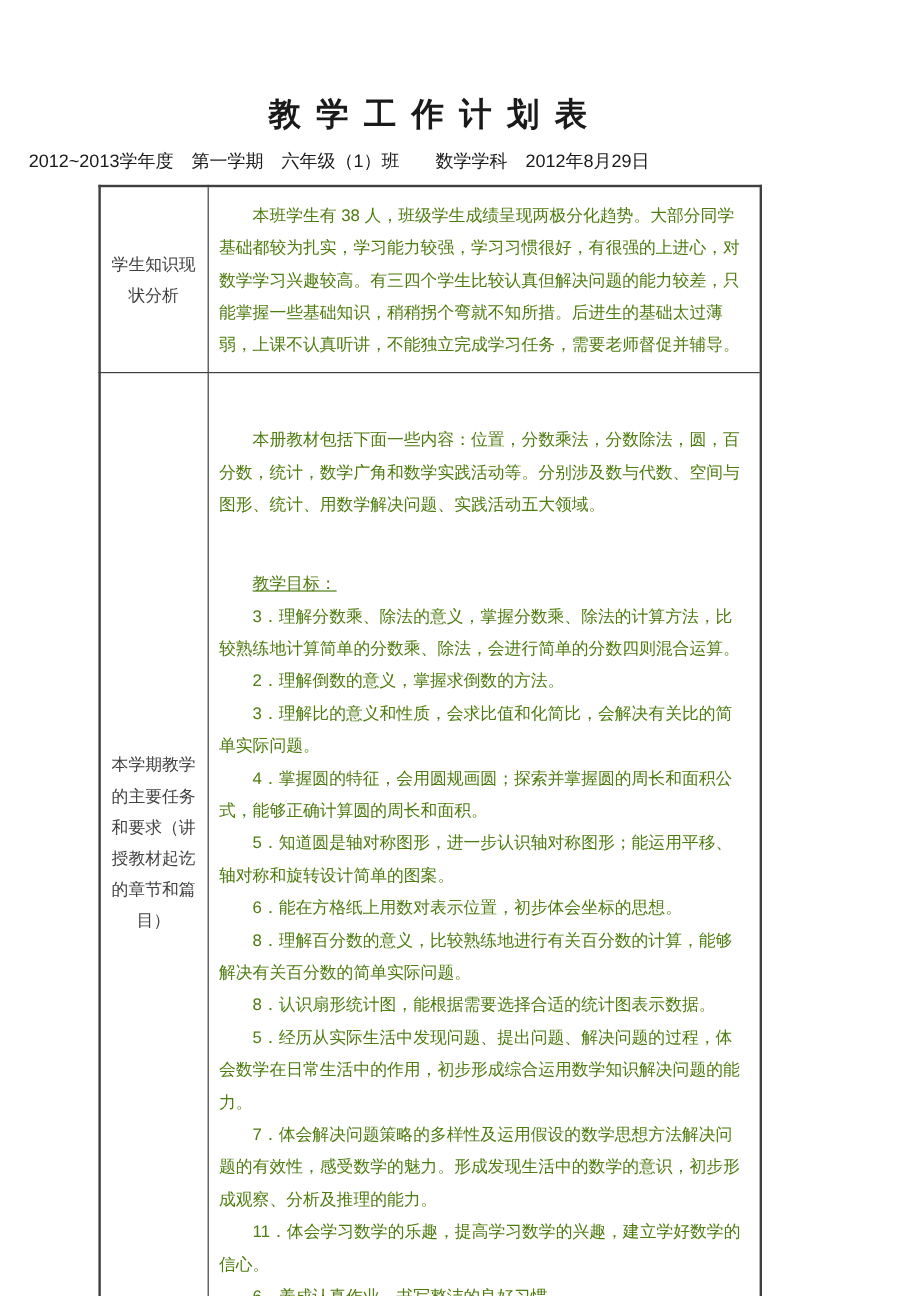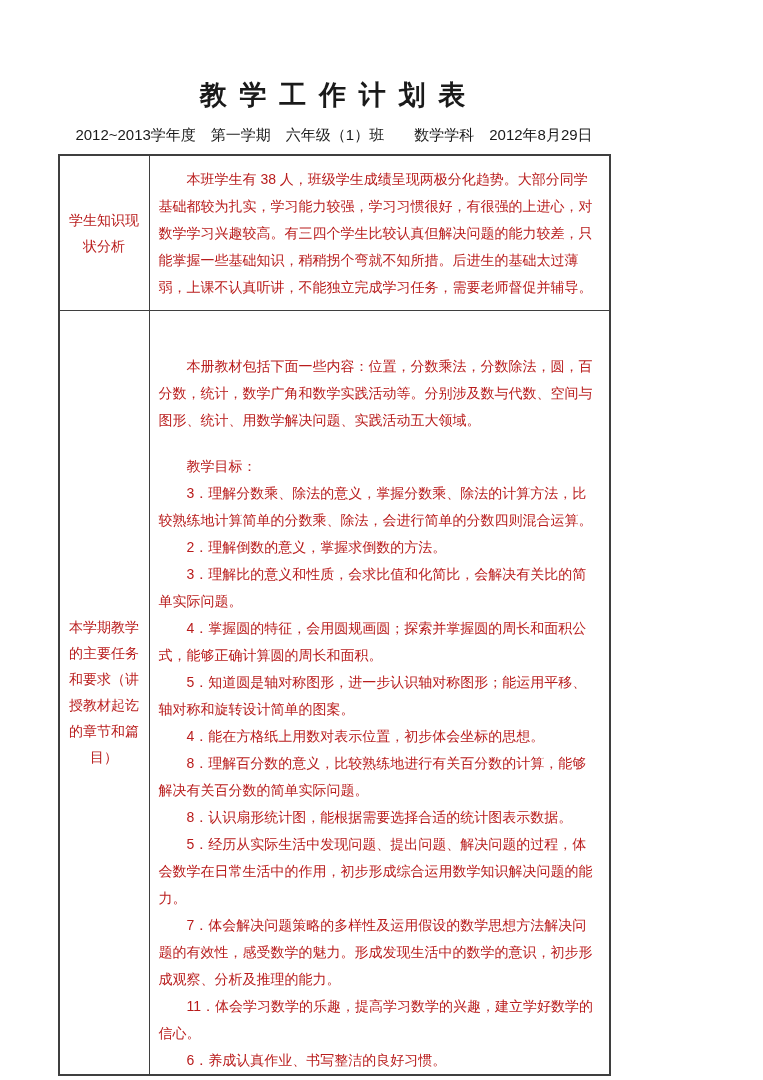--- a/index.html
+++ b/index.html
@@ -11,74 +11,76 @@
     width: 763px;
     height: 1080px;
     overflow: hidden;
     font-family: "Liberation Sans", "DejaVu Sans", sans-serif;
     color: #2b2b2b;
   }
   .page {
     width: 668px;
     height: 1080px;
     position: relative;
+    padding-left: 24px;
   }
   .doc-title {
     margin: 0;
     padding-top: 80px;
     text-align: center;
     font-size: 27px;
     line-height: 30px;
     font-weight: bold;
     letter-spacing: 3px;
     color: #1a1a1a;
     font-family: "Liberation Serif", "DejaVu Serif", serif;
   }
   .doc-meta {
     margin-top: 15px;
-    text-align: center;
+    text-align: left;
     font-size: 15px;
     line-height: 20px;
     color: #1a1a1a;
   }
   table.plan-table {
     border-collapse: collapse;
     table-layout: fixed;
     width: 553px;
     margin: 9px auto 0 auto;
     border: 2px solid #3f3f3f;
   }
   table.plan-table td {
     border: 1px solid #3f3f3f;
   }
   td.label-cell {
     width: 77px;
     vertical-align: middle;
     text-align: center;
     padding: 0 6px;
-    color: #b91c1c;
+    color: #404040;
     font-size: 14px;
     line-height: 26px;
   }
   td.content-cell {
     vertical-align: top;
     font-size: 14px;
     line-height: 27px;
-    color: #b91c1c;
+    color: #4d7c0f;
   }
   tr.row-analysis { height: 155px; }
   tr.row-tasks    { height: 625px; }
   tr.row-analysis td.content-cell { padding: 10px 9px 0 9px; }
   tr.row-tasks    td.content-cell { padding: 42px 9px 0 9px; }
   td.content-cell p {
     margin: 0;
     text-indent: 2em;
   }
   td.content-cell p.gap-above {
-    margin-top: 19px;
+    margin-top: 39px;
+    text-decoration: underline;
   }
 </style>
 </head>
 <body>
 
 <div class="page">
 
   <h1 class="doc-title">教 学 工 作 计 划 表</h1>
 
   <div class="doc-meta">2012~2013学年度　第一学期　六年级（1）班　　数学学科　2012年8月29日</div>
@@ -95,21 +97,21 @@
       <tr class="row-tasks">
         <td class="label-cell">本学期教学的主要任务和要求（讲授教材起讫的章节和篇目）</td>
         <td class="content-cell">
           <p>本册教材包括下面一些内容：位置，分数乘法，分数除法，圆，百分数，统计，数学广角和数学实践活动等。分别涉及数与代数、空间与图形、统计、用数学解决问题、实践活动五大领域。</p>
           <p class="gap-above">教学目标：</p>
           <p>3．理解分数乘、除法的意义，掌握分数乘、除法的计算方法，比较熟练地计算简单的分数乘、除法，会进行简单的分数四则混合运算。</p>
           <p>2．理解倒数的意义，掌握求倒数的方法。</p>
           <p>3．理解比的意义和性质，会求比值和化简比，会解决有关比的简单实际问题。</p>
           <p>4．掌握圆的特征，会用圆规画圆；探索并掌握圆的周长和面积公式，能够正确计算圆的周长和面积。</p>
           <p>5．知道圆是轴对称图形，进一步认识轴对称图形；能运用平移、轴对称和旋转设计简单的图案。</p>
-          <p>4．能在方格纸上用数对表示位置，初步体会坐标的思想。</p>
+          <p>6．能在方格纸上用数对表示位置，初步体会坐标的思想。</p>
           <p>8．理解百分数的意义，比较熟练地进行有关百分数的计算，能够解决有关百分数的简单实际问题。</p>
           <p>8．认识扇形统计图，能根据需要选择合适的统计图表示数据。</p>
           <p>5．经历从实际生活中发现问题、提出问题、解决问题的过程，体会数学在日常生活中的作用，初步形成综合运用数学知识解决问题的能力。</p>
           <p>7．体会解决问题策略的多样性及运用假设的数学思想方法解决问题的有效性，感受数学的魅力。形成发现生活中的数学的意识，初步形成观察、分析及推理的能力。</p>
           <p>11．体会学习数学的乐趣，提高学习数学的兴趣，建立学好数学的信心。</p>
           <p>6．养成认真作业、书写整洁的良好习惯。</p>
         </td>
       </tr>
     </tbody>
   </table>

